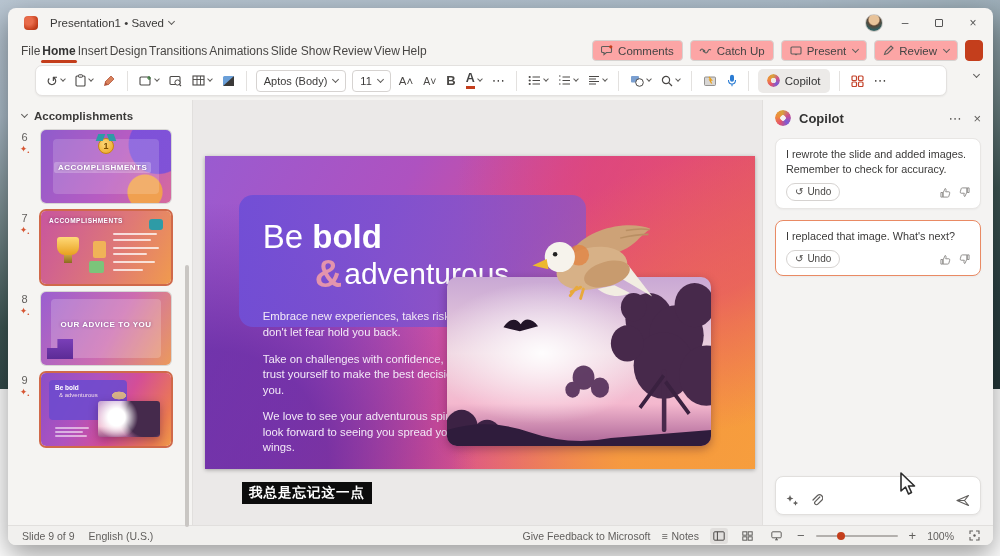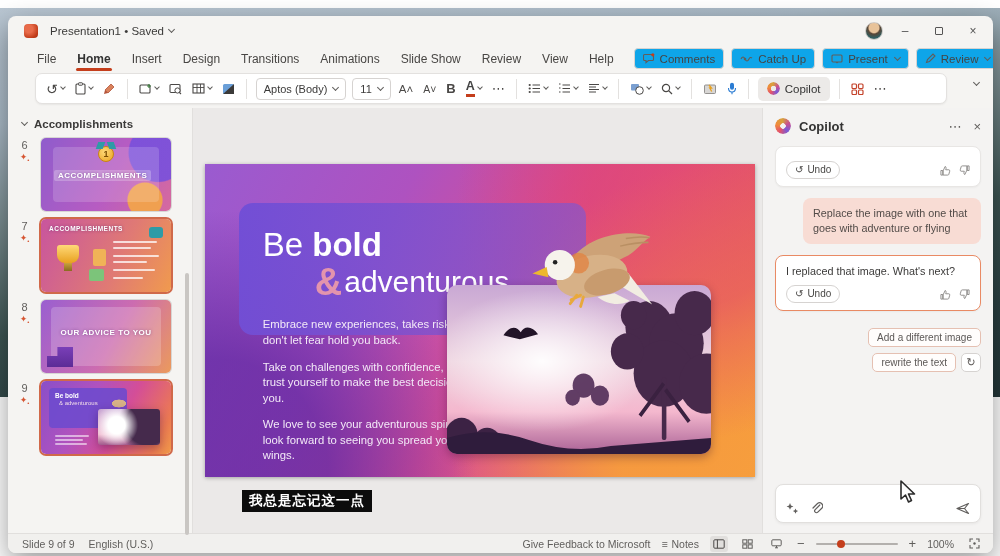--- a/index.html
+++ b/index.html
@@ -1,20 +1,20 @@
 <!DOCTYPE html>
 <html><head>
 <meta charset="utf-8">
 <style>
   * { margin:0; padding:0; box-sizing:border-box; }
   html,body { width:1000px; height:556px; overflow:hidden; }
   body { font-family:"Liberation Sans","DejaVu Sans",sans-serif; color:#333; }
 
   .desktop { position:relative; width:1000px; height:389px;
-    background:linear-gradient(172deg,#b9c6d2 0%,#a9b9c6 22%,#76898c 42%,#3d5553 62%,#2b4143 82%,#233638 100%);margin-top:8px; }
+    background:linear-gradient(172deg,#b9c6d2 0%,#a9b9c6 22%,#76898c 42%,#3d5553 62%,#2b4143 82%,#233638 100%); }
 
   .window { position:absolute; left:8px; top:8px; width:985px; height:537px;
     background:#f5f4f2; border-radius:8px; overflow:hidden;
     box-shadow:0 10px 28px rgba(0,0,0,.4); display:flex; flex-direction:column; }
 
   
   .titlebar { height:30px; display:flex; align-items:center; padding:0 8px 0 16px; flex:0 0 auto; }
   .pp-logo { width:14px; height:14px; border-radius:4px;
     background:radial-gradient(circle at 35% 35%, #e86b4a 0 30%, #c43e1c 70%, #9e2f12 100%); margin-right:12px; }
   .doc-title { font-size:11.5px; color:#3b3a39; display:flex; align-items:center; gap:5px; }
@@ -24,27 +24,27 @@
     border:1px solid #e1dfdd; border-radius:4px; display:flex; align-items:center; padding:0 8px; gap:6px; }
   .search-box input { border:none; outline:none; background:transparent; font-size:11px; color:#605e5c; width:100%;
     font-family:"Liberation Sans","DejaVu Sans",sans-serif; }
   .title-right { margin-left:auto; display:flex; align-items:center; gap:10px; }
   .avatar { width:18px; height:18px; border-radius:50%;
     background:radial-gradient(circle at 50% 30%, #e8c39a 0 35%, #5a4636 45%, #2e5f63 75%, #d9c7a8 100%); border:1px solid #d0ccc8; }
   .winbtn { width:24px; height:20px; display:flex; align-items:center; justify-content:center; font-size:12px; color:#555; }
   .maxbox { width:8px; height:8px; border:1.2px solid #555; border-radius:1px; }
 
   
-  .menubar { height:25px; display:flex; align-items:center; padding:0 10px 0 28px; gap:19px; flex:0 0 auto; font-size:12px; color:#484644; }
+  .menubar { height:25px; display:flex; align-items:center; padding:0 10px 0 12px; flex:0 0 auto; font-size:12px; color:#484644; }
   .menu-tab { position:relative; padding:2px 1px; white-space:nowrap; cursor:default; }
   .menu-tab.active { font-weight:bold; color:#333; }
   .menu-tab.active::after { content:""; position:absolute; left:0; right:0; bottom:-3px; height:3px;
     border-radius:2px; background:#c43e1c; }
   .menu-actions { margin-left:auto; display:flex; align-items:center; gap:7px; }
-  .pill { display:flex; align-items:center; gap:5px; border:1px solid #d6d3d1; background:#0ea5e9;
+  .pill { display:flex; align-items:center; gap:5px; border:1px solid #d6d3d1; background:#fca5a5;
     border-radius:4px; padding:2px 8px; font-size:11.5px; color:#444; height:21px; white-space:nowrap; }
   .pill .chev { margin-left:2px; }
   .pill.share { background:#c43e1c; border-color:#c43e1c; color:#fff; }
   .icon-svg { display:inline-block; vertical-align:middle; }
 
   
   .ribbonrow { height:37px; position:relative; flex:0 0 auto; }
   .toolbar { position:absolute; left:27px; top:2px; width:912px; height:31px; background:#fff;
     border:1px solid #e3e1df; border-radius:7px; display:flex; align-items:center; padding:0 8px; gap:6px;
     box-shadow:0 1px 2px rgba(0,0,0,.06); }
@@ -552,67 +552,56 @@
         <span class="copilot-logo"></span>
         <span class="cp-title">Copilot</span>
         <span class="cp-head-actions">
           <span>⋯</span>
           <span>×</span>
         </span>
       </div>
 
 
       <div class="msg-bot">
+        <div>I rewrote the slide and added images. Remember to check for accuracy.</div>
         <div class="msg-foot">
           <span class="undo-btn">
             <span>↺</span>
             <span>Undo</span>
           </span>
           <span class="thumbs">
             <svg width="11" height="11" viewBox="0 0 12 12">
               <path d="M1 6 h2 v5 h-2 z M3.4 6.4 L5.6 1.6 Q7 2 6.6 3.8 L6.2 5.2 H9.6 Q11 5.4 10.6 6.8 L9.6 10.2 Q9.4 11 8.4 11 H3.4 Z" fill="none" stroke="#8a8886" stroke-width="1"></path>
             </svg>
             <svg width="11" height="11" viewBox="0 0 12 12" style="transform:rotate(180deg)">
               <path d="M1 6 h2 v5 h-2 z M3.4 6.4 L5.6 1.6 Q7 2 6.6 3.8 L6.2 5.2 H9.6 Q11 5.4 10.6 6.8 L9.6 10.2 Q9.4 11 8.4 11 H3.4 Z" fill="none" stroke="#8a8886" stroke-width="1"></path>
             </svg>
           </span>
         </div>
       </div>
 
-      <div class="msg-user">Replace the image with one that goes with adventure or flying</div>
 
       <div class="msg-bot hl">
         <div>I replaced that image. What's next?</div>
         <div class="msg-foot">
           <span class="undo-btn">
             <span>↺</span>
             <span>Undo</span>
           </span>
           <span class="thumbs">
             <svg width="11" height="11" viewBox="0 0 12 12">
               <path d="M1 6 h2 v5 h-2 z M3.4 6.4 L5.6 1.6 Q7 2 6.6 3.8 L6.2 5.2 H9.6 Q11 5.4 10.6 6.8 L9.6 10.2 Q9.4 11 8.4 11 H3.4 Z" fill="none" stroke="#8a8886" stroke-width="1"></path>
             </svg>
             <svg width="11" height="11" viewBox="0 0 12 12" style="transform:rotate(180deg)">
               <path d="M1 6 h2 v5 h-2 z M3.4 6.4 L5.6 1.6 Q7 2 6.6 3.8 L6.2 5.2 H9.6 Q11 5.4 10.6 6.8 L9.6 10.2 Q9.4 11 8.4 11 H3.4 Z" fill="none" stroke="#8a8886" stroke-width="1"></path>
             </svg>
           </span>
         </div>
       </div>
 
-      <div class="chips">
-        <div class="chip-row">
-          <span class="chip">Add a different image</span>
-        </div>
-        <div class="chip-row">
-          <span class="chip">rewrite the text</span>
-          <span class="chip-sq">
-            <span>↻</span>
-          </span>
-        </div>
-      </div>
 
       <div class="cp-input">
         <div class="cp-input-icons">
           <svg width="13" height="13" viewBox="0 0 13 13">
             <path d="M4 1 l1 2.4 L7.4 4.4 L5 5.4 L4 7.8 L3 5.4 L0.6 4.4 L3 3.4 Z" fill="#605e5c"></path>
             <path d="M9.5 6.5 l0.8 1.8 1.8 0.8 -1.8 0.8 -0.8 1.8 -0.8 -1.8 -1.8 -0.8 1.8 -0.8 Z" fill="#605e5c"></path>
           </svg>
           <svg width="12" height="13" viewBox="0 0 12 13">
             <path d="M8.8 3 L4.2 7.6 a1.8 1.8 0 0 0 2.6 2.6 L11 6 a3.2 3.2 0 0 0 -4.5 -4.5 L2 6" fill="none" stroke="#605e5c" stroke-width="1.2" stroke-linecap="round"></path>
           </svg>

